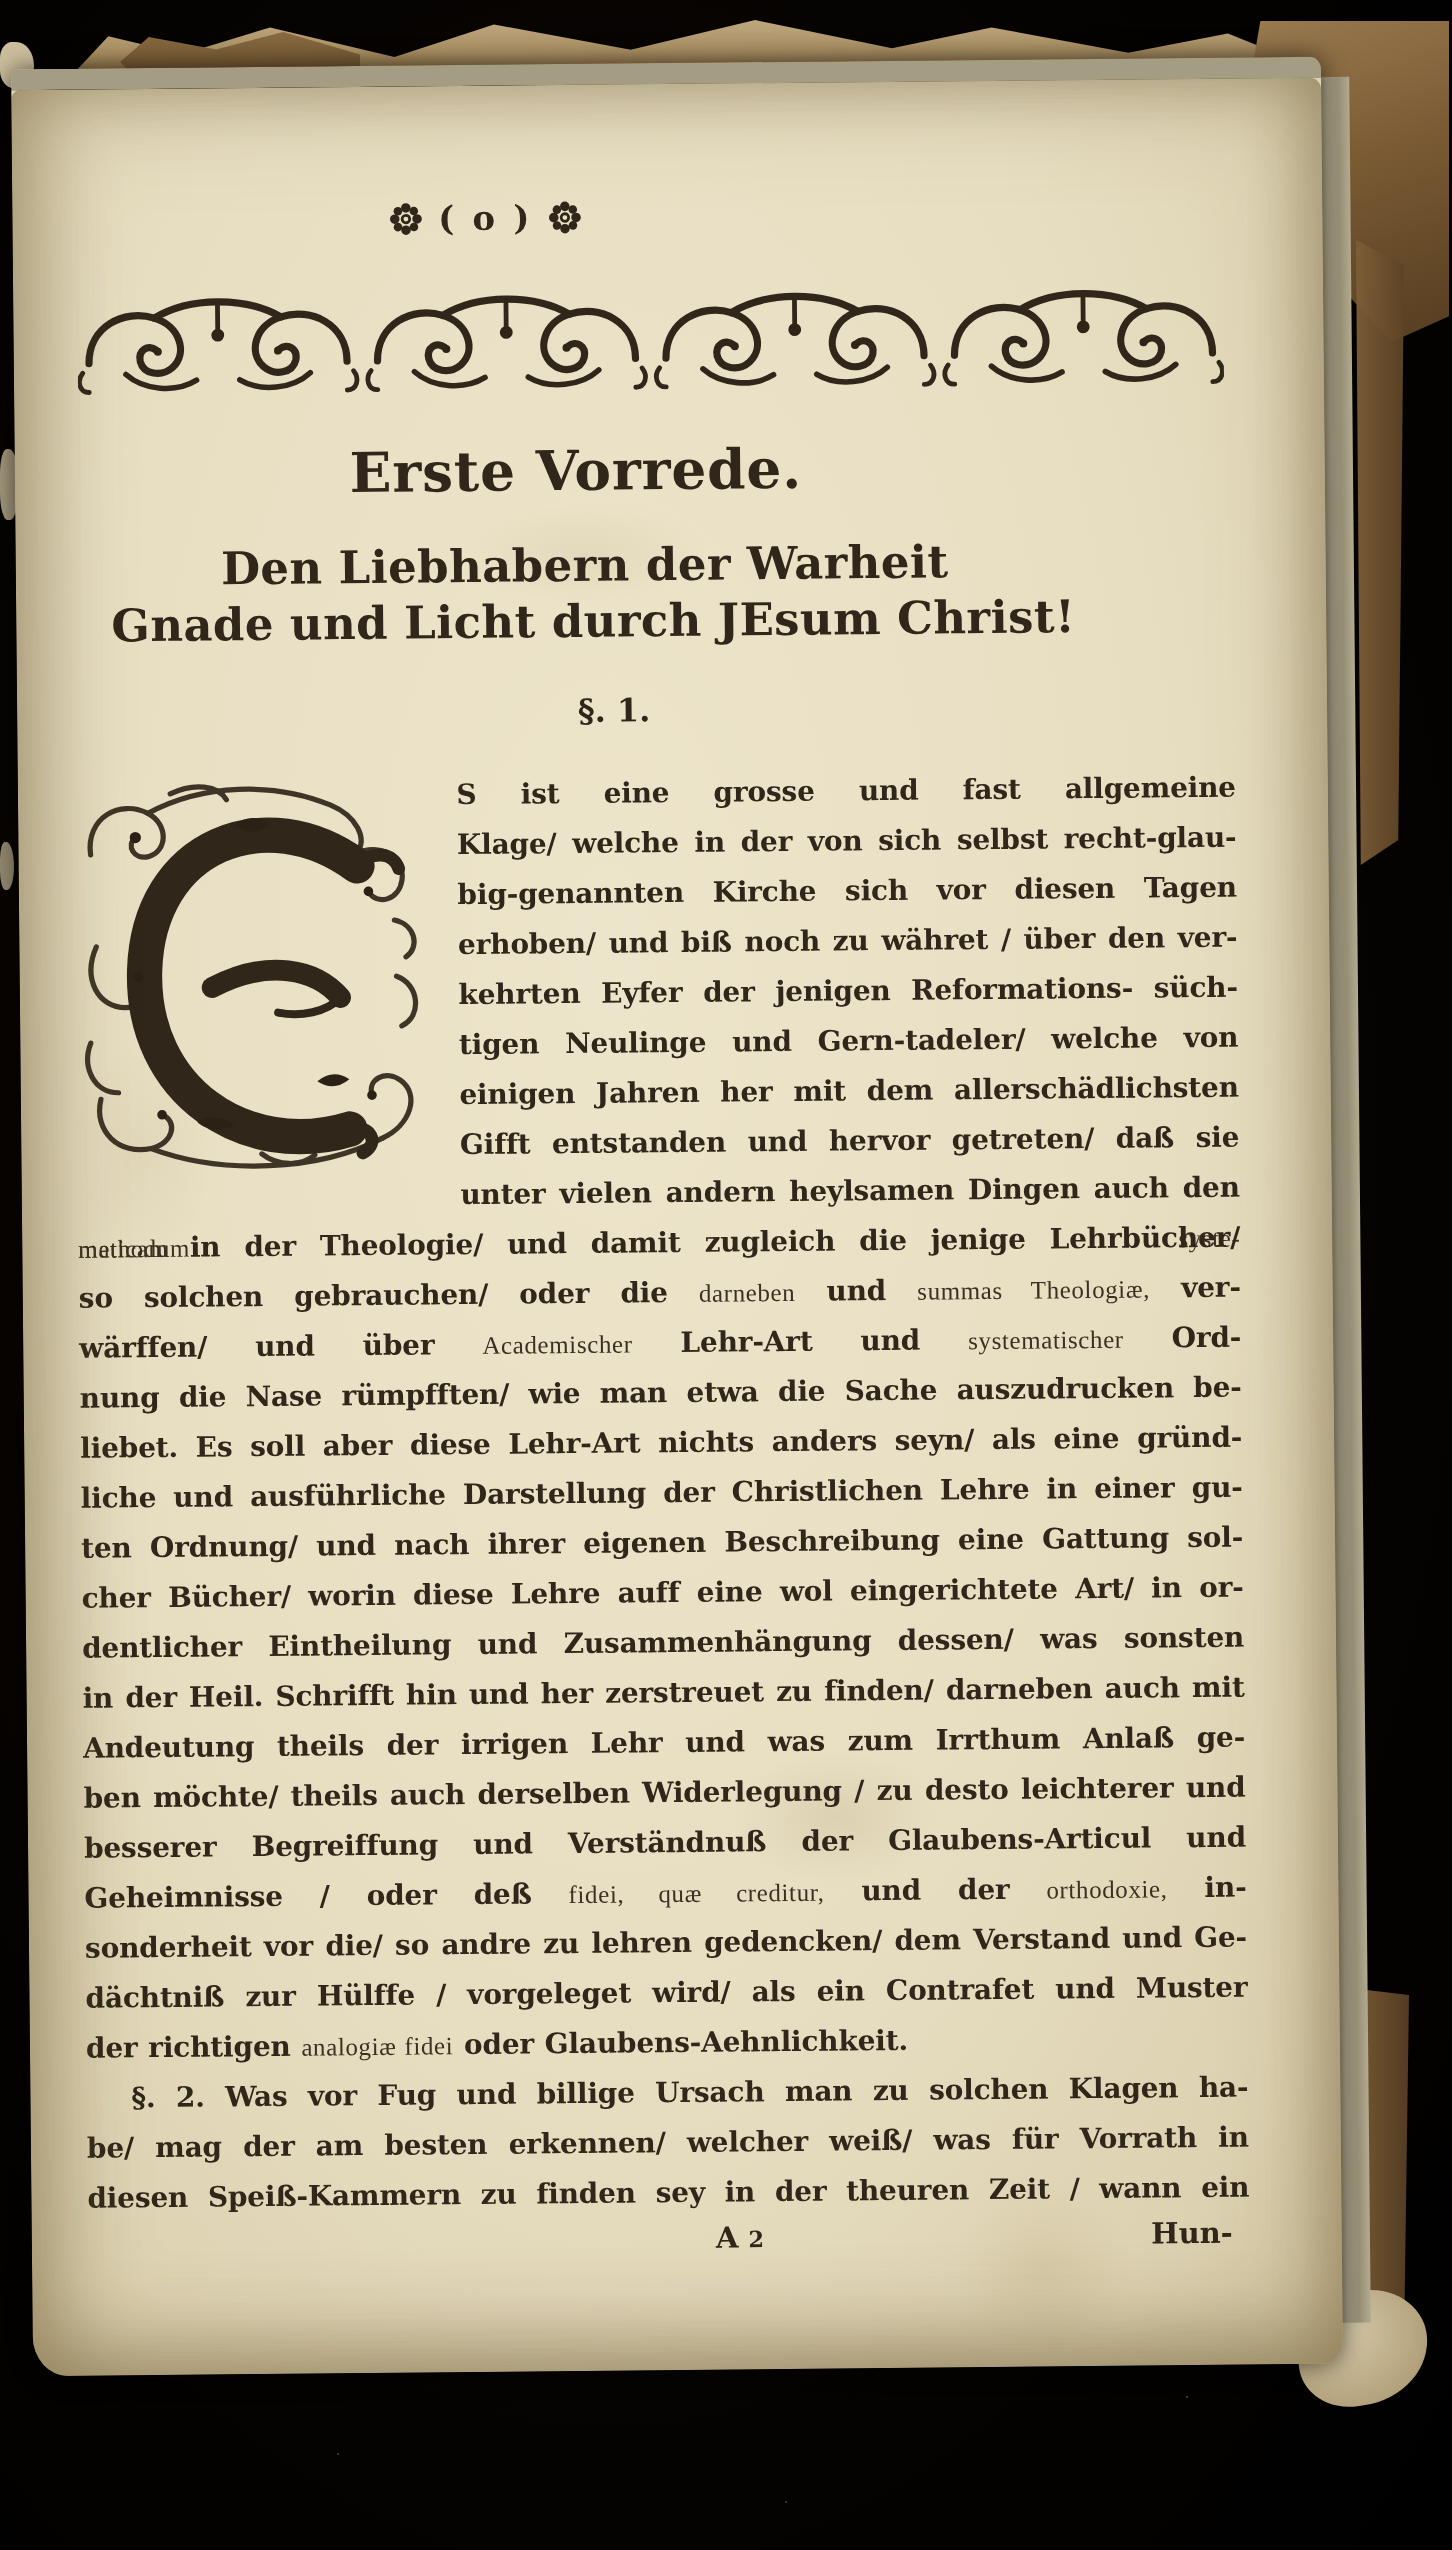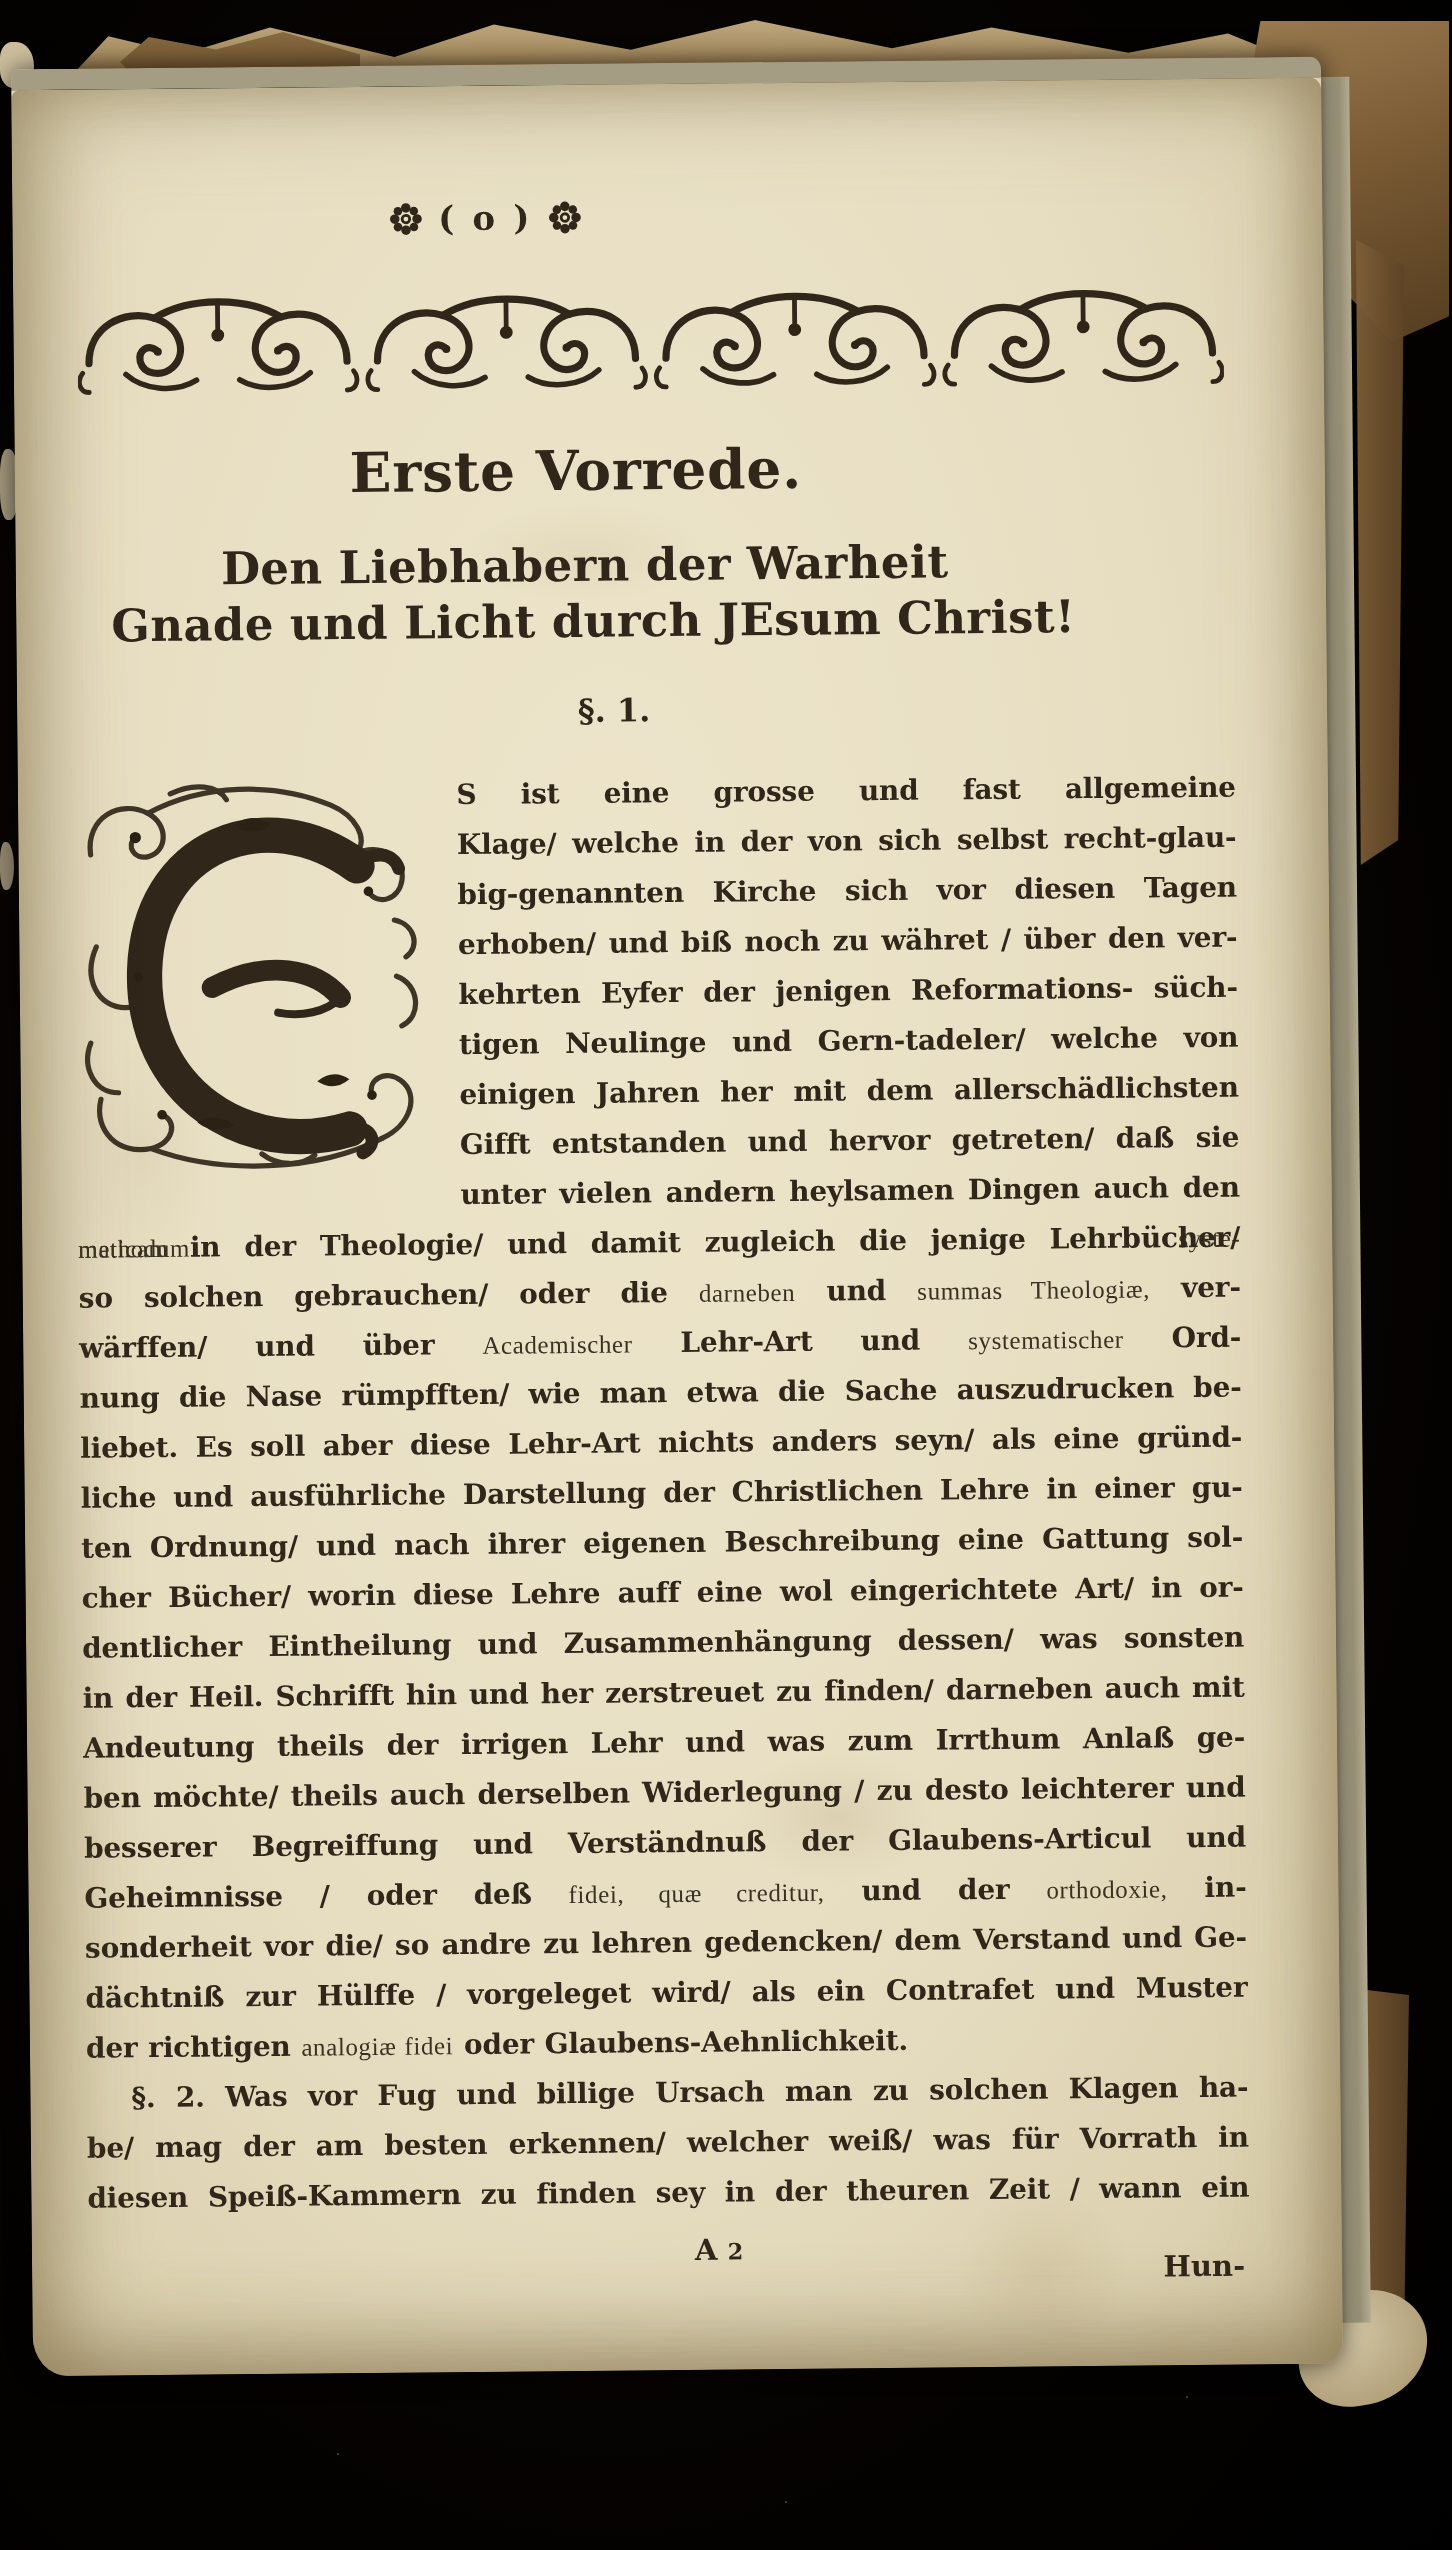--- a/index.html
+++ b/index.html
@@ -86,23 +86,23 @@
   .para{margin-top:35px;}
   .initial{float:left;width:365px;height:401px;margin:4.8px 17.6px 0 0;}
   .line{font-size:28px;line-height:50px;height:50px;overflow:visible;
     text-align:justify;text-align-last:justify;letter-spacing:-0.2px;word-spacing:1.2px;}
   .line.left{text-align:left;text-align-last:left;}
   .line.indent{text-indent:45px;}
   .frak{font-family:"DejaVu Serif",serif;font-weight:700;color:var(--ink,#30271a);}
   .roman{font-family:"Liberation Serif",serif;font-weight:400;font-size:25px;
     letter-spacing:0.6px;color:var(--latin_ink,#3a3122);}
   .footer-row{position:relative;height:48px;margin-top:3.2px;font-size:29px;font-weight:700;}
-  .signature{position:absolute;left:607px;margin-top:12px;}
+  .signature{position:absolute;left:628px;}
   .signature .sig-num{font-size:22.4px;}
-  .catchword{position:absolute;right:5px;margin-top:33px;}
+  .catchword{position:absolute;right:17px;}
   svg .ink{stroke:var(--ink,#2e2517);fill:none;stroke-linecap:round;}
 </style>
 </head>
 <body>
 
 <div class="scene">
 
   <div class="leaf-top-strip"></div>
   <div class="leaf-top-strip2"></div>
   <div class="leather-tr"></div>

